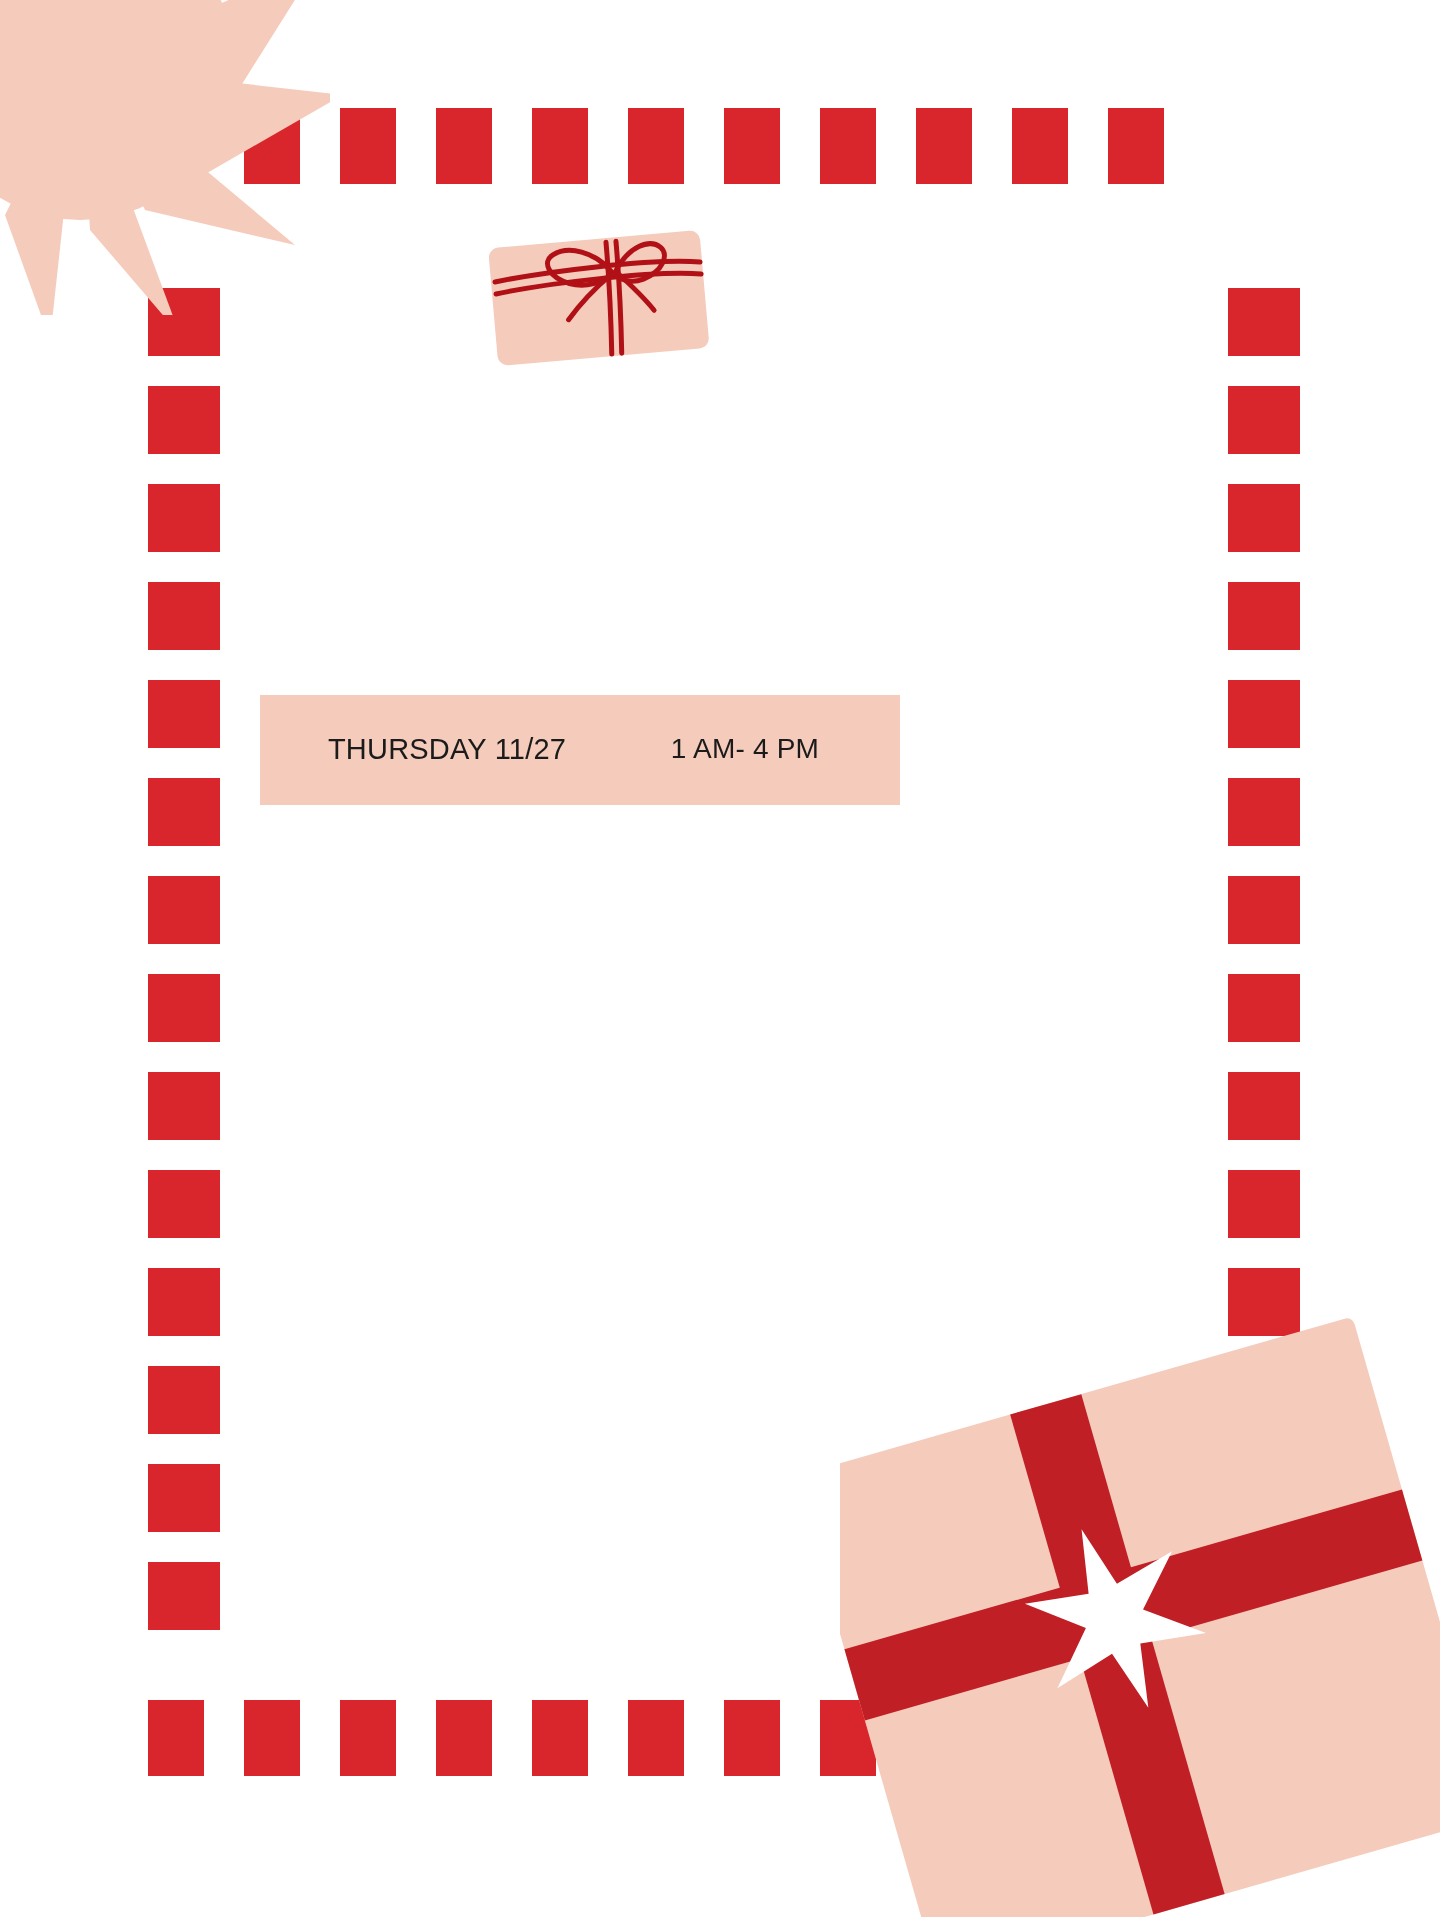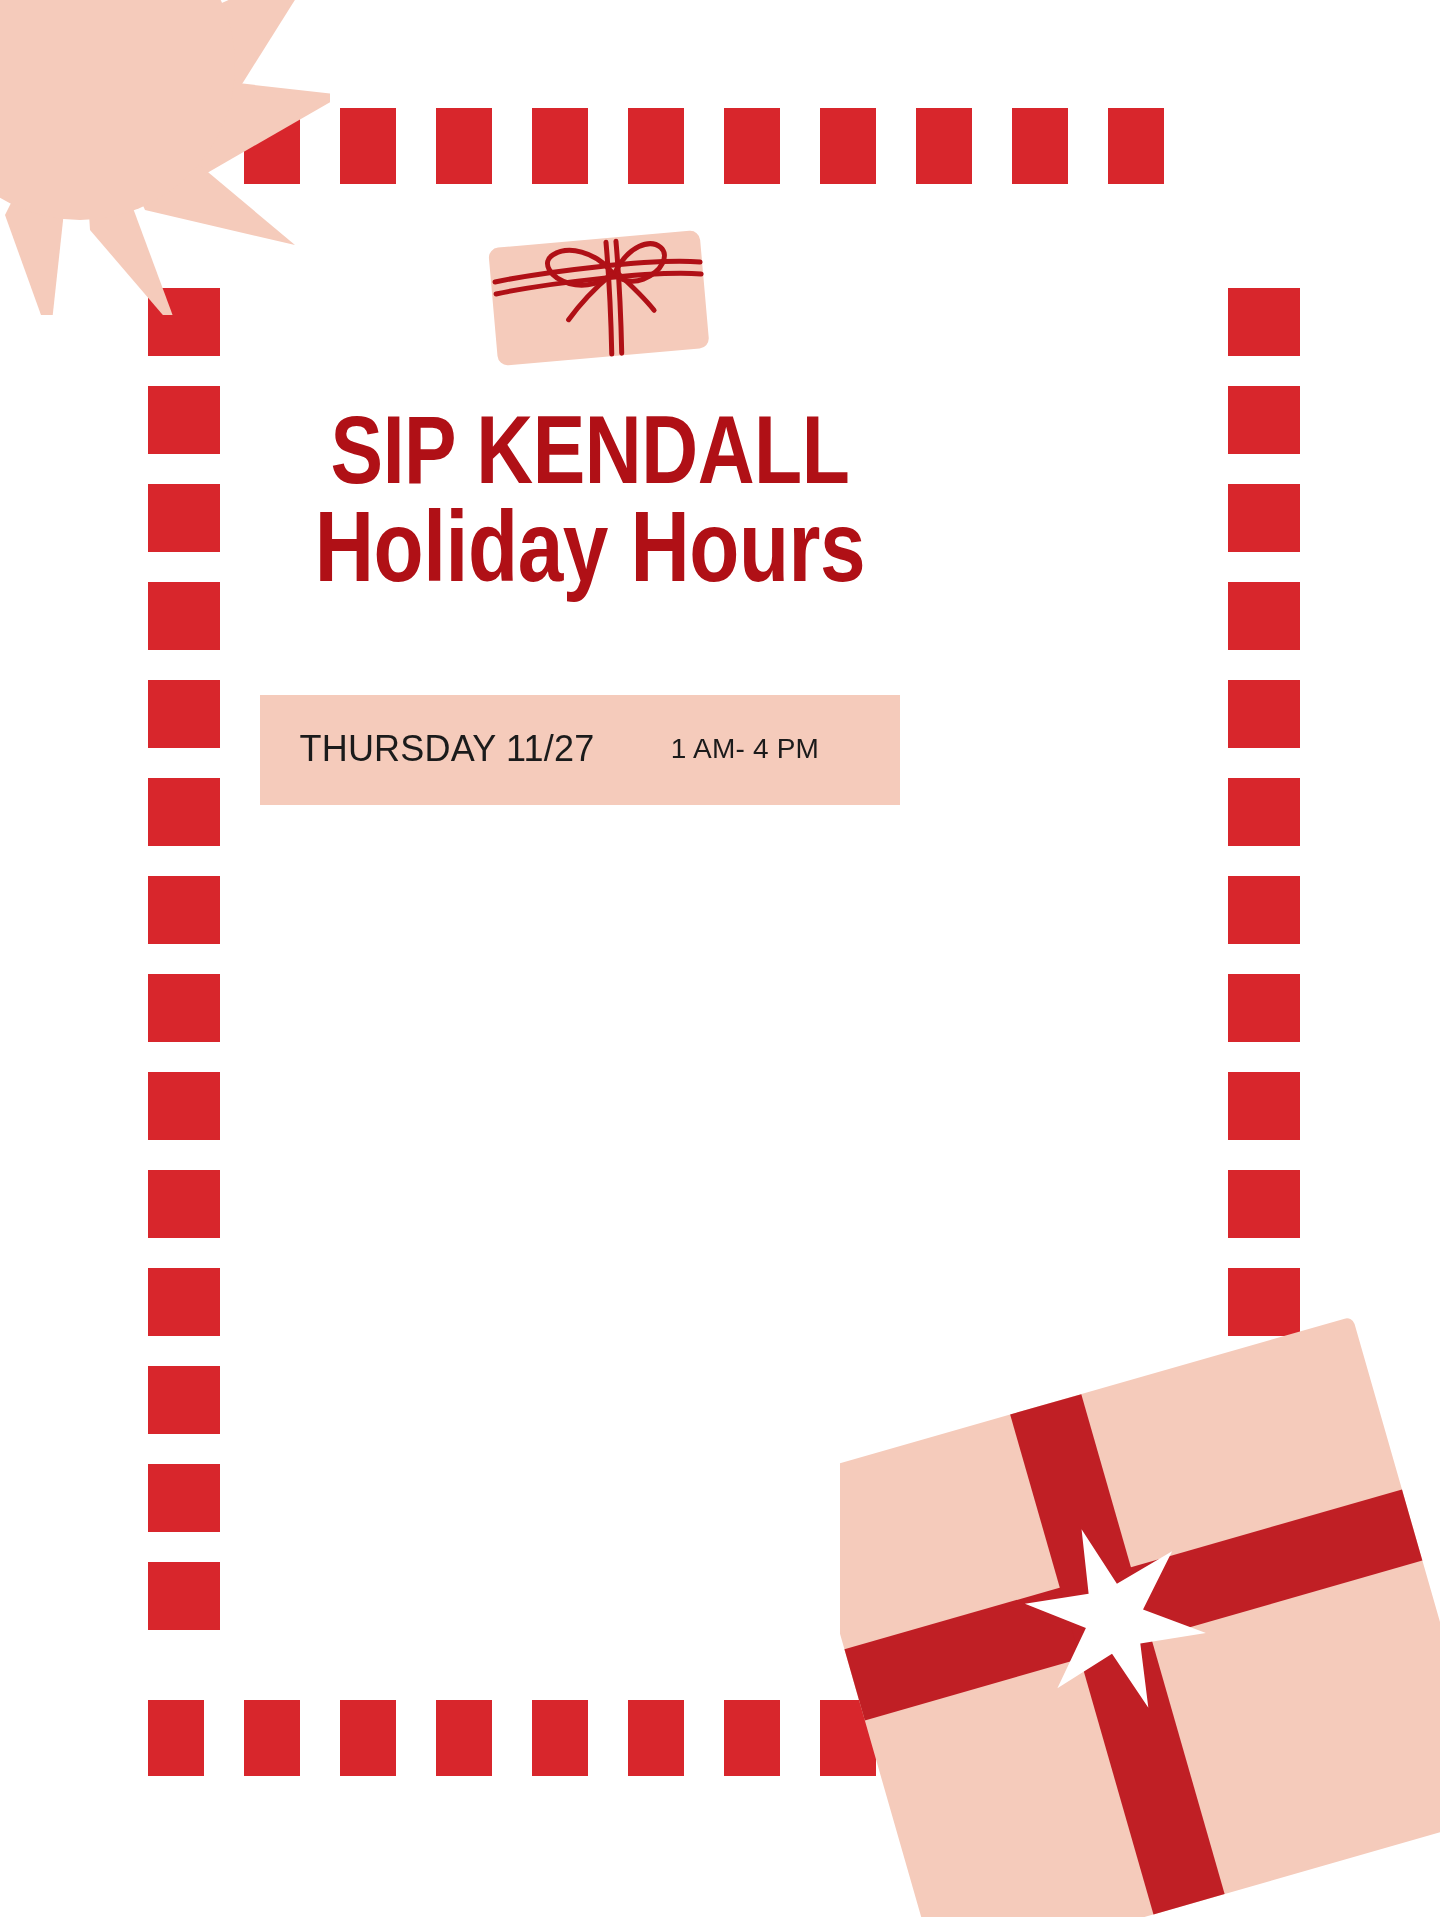--- a/index.html
+++ b/index.html
@@ -101,21 +101,21 @@
     padding: 14px 22px 16px 22px;
     min-height: 110px;
   }
   .sched-row.highlight {
     background: #f5cbbb;
   }
   .sched-day {
     flex: 0 0 auto;
     width: 330px;
     color: #1b1b1b;
-    font-size: 36px;
+    font-size: 29px;
     line-height: 1.45;
     text-align: center;
     letter-spacing: 0.2px;
   }
   .sched-day .d2 { display: block; }
   .sched-time {
     flex: 1 1 auto;
     color: #1b1b1b;
     font-size: 28px;
     text-align: center;
@@ -223,24 +223,20 @@
     <svg width="620" height="680" viewBox="0 0 620 680" aria-hidden="true">
       <g transform="rotate(-16 330 400)">
         <rect x="20" y="120" width="580" height="520" rx="8" fill="#f5cbbb"></rect>
         <rect x="20" y="300" width="580" height="74" fill="#c01f25"></rect>
         <rect x="244" y="120" width="74" height="520" fill="#c01f25"></rect>
         <path d="M281 250 L300 312 L362 296 L318 344 L372 384 L306 376 L296 440 L276 378 L214 396 L258 346 L206 306 L270 314 Z" fill="#ffffff"></path>
       </g>
     </svg>
   </div>
 
-  <div class="headline">
-    <div class="headline-line1">SIP KENDALL</div>
-    <div class="headline-line2">Holiday Hours</div>
-  </div>
 
   <div class="schedule">
 
     <div class="sched-row highlight">
       <div class="sched-day">
         <span class="d1">THURSDAY 11/27</span>
       </div>
       <div class="sched-time">1 AM- 4 PM</div>
     </div>
 

